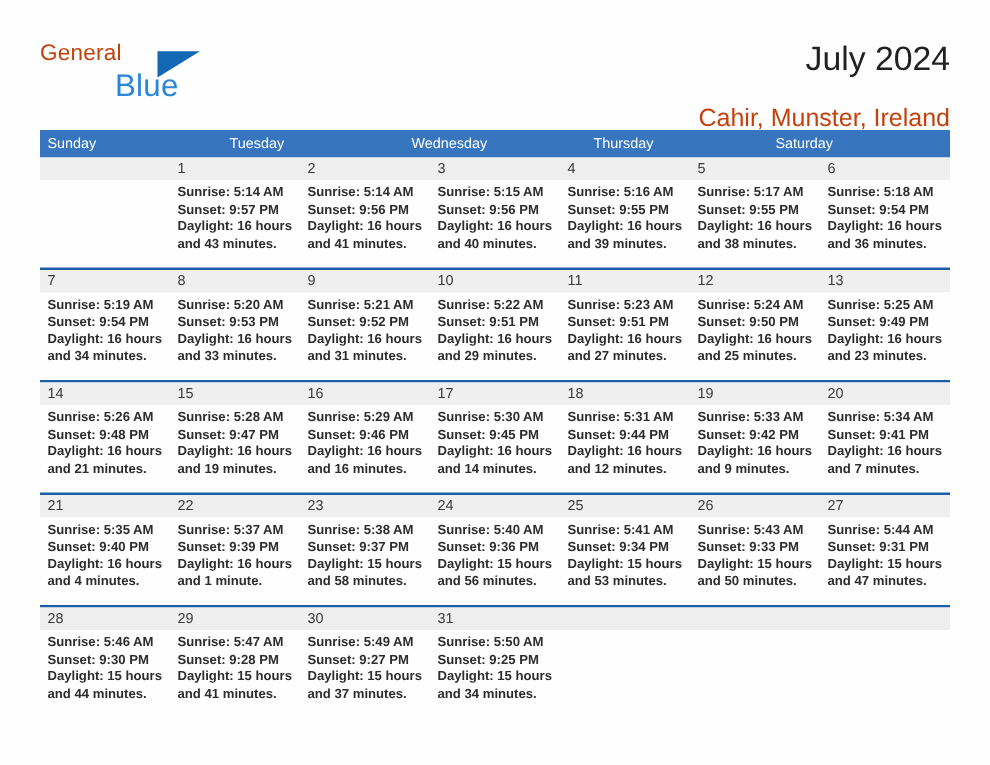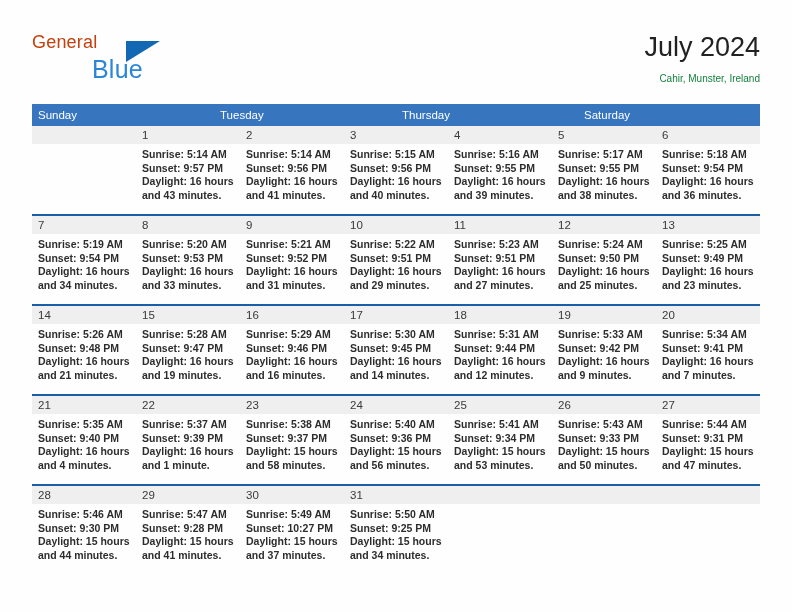--- a/index.html
+++ b/index.html
@@ -26,21 +26,21 @@
     position:absolute;left:94px;top:9px;width:0;height:0;
     border-left:34px solid #1268b3;
     border-bottom:21px solid transparent;
   }
   .logo-blue{
     position:absolute;left:60px;top:23px;
     font-size:25px;color:#2b86d6;letter-spacing:0.2px;text-align:center;
   }
   .title-wrap{position:absolute;right:0;top:0;text-align:right;}
   .cal-title{font-size:27px;color:#222;line-height:34px;white-space:nowrap;}
-  .cal-sub{font-size:10px;color:#15803d;line-height:22px;margin-top:4px;white-space:nowrap;}
+  .cal-sub{font-size:20px;color:#c2410c;line-height:22px;margin-top:20px;white-space:nowrap;}
 
   
   .calendar{
     position:absolute;left:32px;top:104px;width:728px;
   }
   .dow-row{display:flex;background:#3776bf;height:22px;}
   .dow{
     flex:1 1 0;
     color:#ffffff;font-size:11.5px;line-height:22px;
     padding-left:6px;box-sizing:border-box;
@@ -83,20 +83,21 @@
       <div class="cal-sub">Cahir, Munster, Ireland</div>
     </div>
 
   </div>
 
   <div class="calendar">
 
     <div class="dow-row">
       <div class="dow">Sunday</div>
       <div class="dow">Tuesday</div>
+      <div class="dow">Wednesday</div>
       <div class="dow">Thursday</div>
       <div class="dow">Saturday</div>
     </div>
 
     <div class="week first">
 
       <div class="numrow">
         <div class="num empty"></div>
         <div class="num">1</div>
         <div class="num">2</div>
@@ -341,21 +342,21 @@
           <div>and 44 minutes.</div>
         </div>
         <div class="cell">
           <div>Sunrise: 5:47 AM</div>
           <div>Sunset: 9:28 PM</div>
           <div>Daylight: 15 hours</div>
           <div>and 41 minutes.</div>
         </div>
         <div class="cell">
           <div>Sunrise: 5:49 AM</div>
-          <div>Sunset: 10:27 PM</div>
+          <div>Sunset: 9:27 PM</div>
           <div>Daylight: 15 hours</div>
           <div>and 37 minutes.</div>
         </div>
         <div class="cell">
           <div>Sunrise: 5:50 AM</div>
           <div>Sunset: 9:25 PM</div>
           <div>Daylight: 15 hours</div>
           <div>and 34 minutes.</div>
         </div>
         <div class="cell empty">

